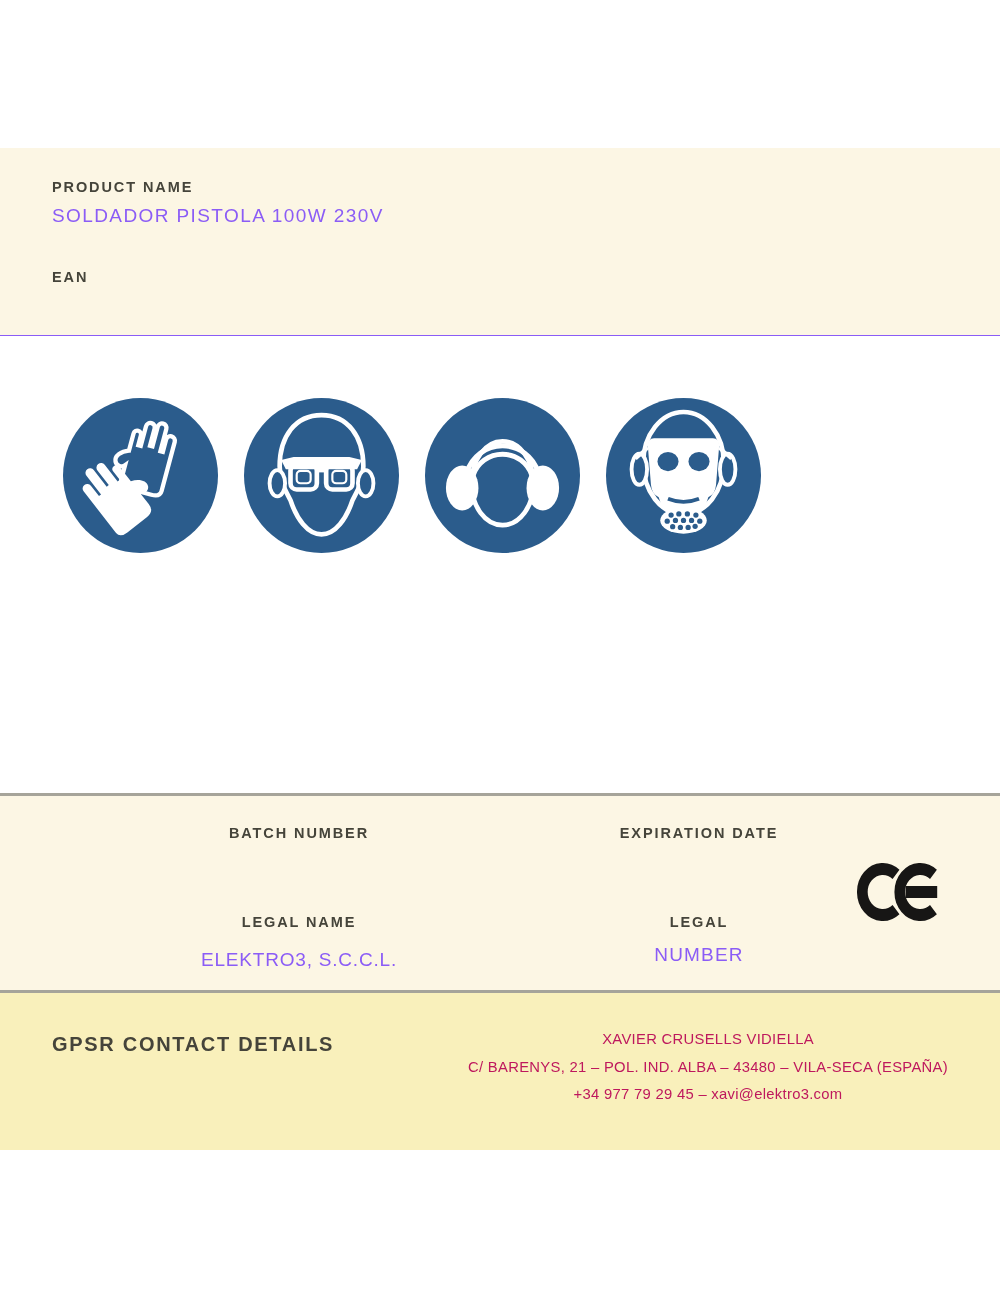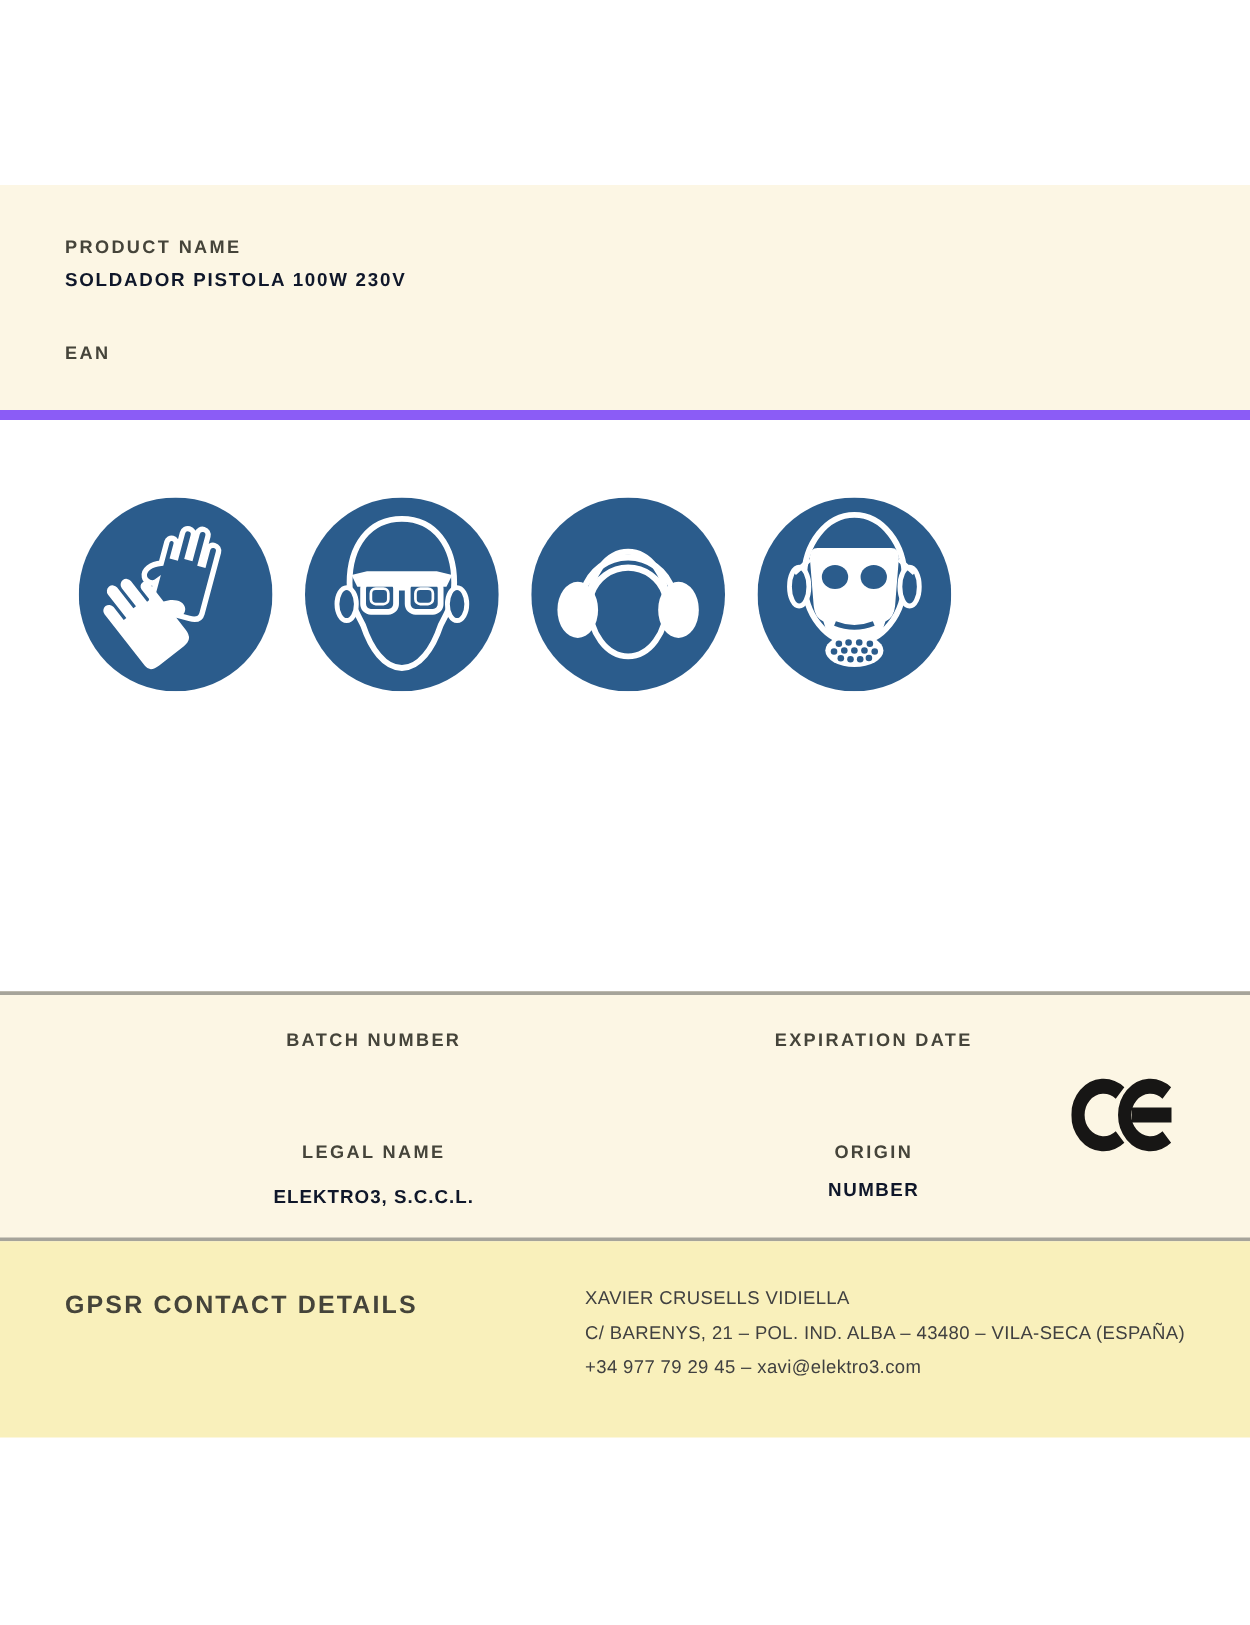--- a/index.html
+++ b/index.html
@@ -5,44 +5,44 @@
   html,body{margin:0;padding:0;background:#ffffff;}
   .page{
     position:relative;width:1000px;height:1300px;background:#ffffff;
     font-family:"Liberation Sans", sans-serif;overflow:hidden;
   }
   .band{position:absolute;left:0;width:100%;box-sizing:border-box;}
   .band.cream{background:#fcf6e4;}
   .band.yellow{background:#f9f0bb;}
 
   
-  #band-product{top:148px;height:188px;border-bottom:8px solid #8b5cf6;padding:42px 52px 0 52px;}
+  #band-product{top:148px;height:188px;border-bottom:1px solid #8b5cf6;padding:31px 52px 0 52px;}
   .fld-label{font-size:14.5px;font-weight:700;letter-spacing:1.9px;color:#45443a;}
-  .fld-value{font-size:15px;font-weight:700;letter-spacing:1.4px;color:#0f172a;margin-top:10px;}
+  .fld-value{font-size:19px;font-weight:400;letter-spacing:1.4px;color:#8b5cf6;margin-top:10px;}
   .fld-gap{height:42px;}
 
   
   #icons-row{position:absolute;top:398px;left:63px;display:flex;gap:26px;}
   .picto{width:155px;height:155px;display:block;}
 
   
   #band-details{top:793px;height:200px;border-top:3px solid #a6a49a;border-bottom:3px solid #a6a49a;}
   .cell{position:absolute;width:500px;text-align:center;}
   .cell.cleft{left:49px;}
   .cell.cright{left:449px;}
   .r-top{top:29px;}
   .r-mid{top:118px;}
   .r-val{top:148px;}
   #ce-mark{position:absolute;left:857px;top:66px;}
 
   
   #band-gpsr{top:993px;height:157px;}
   #gpsr-heading{position:absolute;left:52px;top:40px;font-size:20px;font-weight:700;letter-spacing:1.7px;color:#45443a;}
-  #gpsr-contact{position:absolute;right:52px;top:33px;text-align:left;
-    font-size:14.8px;letter-spacing:0.3px;color:#404040;line-height:27.6px;}
+  #gpsr-contact{position:absolute;right:52px;top:33px;text-align:center;
+    font-size:14.8px;letter-spacing:0.3px;color:#be185d;line-height:27.6px;}
 </style>
 </head>
 <body>
 
 <div class="page">
 
   <section class="band cream" id="band-product">
     <div class="fld-label">PRODUCT NAME</div>
     <div class="fld-value">SOLDADOR PISTOLA 100W 230V</div>
     <div class="fld-gap"></div>
@@ -108,21 +108,21 @@
     </svg>
   </div>
 
   <section class="band cream" id="band-details">
     <div class="cell cleft r-top fld-label">BATCH NUMBER</div>
     <div class="cell cright r-top fld-label">EXPIRATION DATE</div>
 
     <div class="cell cleft r-mid fld-label">LEGAL NAME</div>
     <div class="cell cleft r-val fld-value" style="margin-top:5px;letter-spacing:0.8px;">ELEKTRO3, S.C.C.L.</div>
 
-    <div class="cell cright r-mid fld-label">ORIGIN</div>
+    <div class="cell cright r-mid fld-label">LEGAL</div>
     <div class="cell cright r-val fld-value" style="margin-top:0;letter-spacing:1.2px;">NUMBER</div>
 
     <svg id="ce-mark" width="90" height="60" viewBox="0 0 101 60" preserveAspectRatio="none" role="img" aria-label="CE">
       <g fill="none" stroke="#171615" stroke-width="12">
         <path d="M43.8 12.4 A23 23 0 1 0 43.8 47.6"></path>
         <path d="M85.8 12.4 A23 23 0 1 0 85.8 47.6"></path>
         <path d="M54.5 30 H90"></path>
       </g>
     </svg>
   </section>

